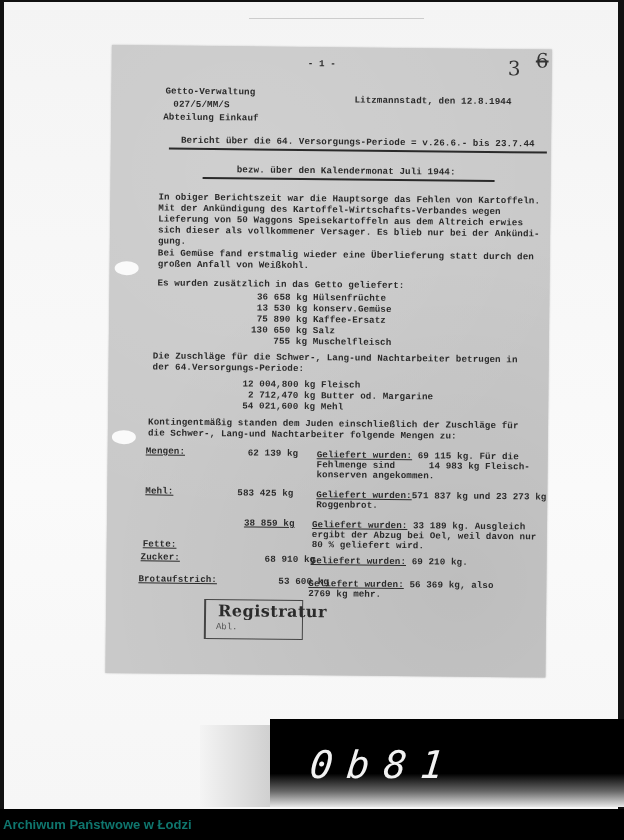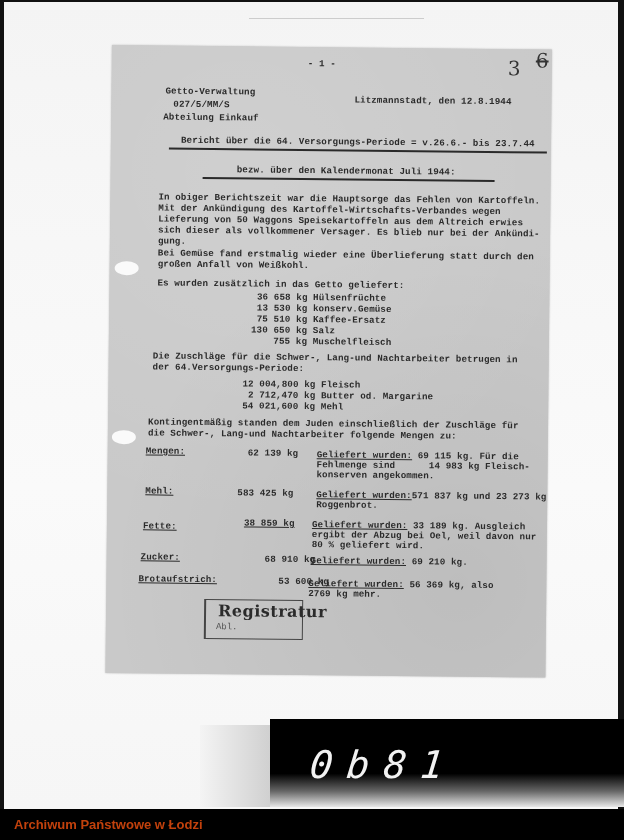--- a/index.html
+++ b/index.html
@@ -52,21 +52,21 @@
   .counter {
     position: absolute; left: 310px; top: 743px;
     font-family: "DejaVu Sans Mono", monospace; font-size: 38px;
     color: #f2f2f2; letter-spacing: 14px; font-style: italic; transform: skewX(-6deg);
     font-weight: normal;
   }
   .footer {
     position: absolute; left: 0; top: 809px; width: 624px; height: 31px; background: #000;
   }
   .footer span {
-    position: absolute; left: 14px; top: 8px; color: #c2410c;
+    position: absolute; left: 3px; top: 8px; color: #0f766e;
     font-family: "Liberation Sans", "DejaVu Sans", sans-serif; font-size: 13px; font-weight: bold;
   }
 </style>
 </head>
 <body>
 
 <div class="frame">
   <div class="frame-topline"></div>
 </div>
 
@@ -97,21 +97,21 @@
   </div>
   <div>
     <div class="t" style="left:48px; top:202px;">Bei Gemüse fand erstmalig wieder eine Überlieferung statt durch den</div>
     <div class="t" style="left:48px; top:213px;">großen Anfall von Weißkohl.</div>
   </div>
 
   <div class="t" style="left:48px; top:232px;">Es wurden zusätzlich in das Getto geliefert:</div>
   <div>
     <div class="t" style="left:142px; top:245px;"><span> 36 658</span> <span>kg</span> <span>Hülsenfrüchte</span></div>
     <div class="t" style="left:142px; top:256px;"><span> 13 530</span> <span>kg</span> <span>konserv.Gemüse</span></div>
-    <div class="t" style="left:142px; top:267px;"><span> 75 510</span> <span>kg</span> <span>Kaffee-Ersatz</span></div>
+    <div class="t" style="left:142px; top:267px;"><span> 75 890</span> <span>kg</span> <span>Kaffee-Ersatz</span></div>
     <div class="t" style="left:142px; top:278px;"><span>130 650</span> <span>kg</span> <span>Salz</span></div>
     <div class="t" style="left:142px; top:289px;"><span>    755</span> <span>kg</span> <span>Muschelfleisch</span></div>
   </div>
 
   <div class="t" style="left:44px; top:305px;">Die Zuschläge für die Schwer-, Lang-und Nachtarbeiter betrugen in</div>
   <div class="t" style="left:44px; top:316px;">der 64.Versorgungs-Periode:</div>
   <div>
     <div class="t" style="left:134px; top:332px;"><span>12 004,800</span> <span>kg</span> <span>Fleisch</span></div>
     <div class="t" style="left:134px; top:343px;"><span> 2 712,470</span> <span>kg</span> <span>Butter od. Margarine</span></div>
     <div class="t" style="left:134px; top:354px;"><span>54 021,600</span> <span>kg</span> <span>Mehl</span></div>
@@ -131,21 +131,21 @@
     </div>
 
     <div>
       <div class="t ul" style="left:38px; top:440px;">Mehl:</div>
       <div class="t" style="left:130px; top:441px;">583 425 kg</div>
       <div class="t" style="left:209px; top:442px;"><span class="ul">Geliefert wurden:</span><span>571 837 kg und 23 273 kg</span></div>
       <div class="t" style="left:209px; top:452px;">Roggenbrot.</div>
     </div>
 
     <div>
-      <div class="t ul" style="left:36px; top:475px;">Fette:</div>
+      <div class="t ul" style="left:36px; top:493px;">Fette:</div>
       <div class="t" style="left:137px; top:471px;text-decoration:underline;">38 859 kg</div>
       <div class="t" style="left:205px; top:472px;"><span class="ul">Geliefert wurden:</span><span> 33 189 kg. Ausgleich</span></div>
       <div class="t" style="left:205px; top:482px;">ergibt der Abzug bei Oel, weil davon nur</div>
       <div class="t" style="left:205px; top:492px;">80 % geliefert wird.</div>
     </div>
 
     <div>
       <div class="t ul" style="left:34px; top:506px;">Zucker:</div>
       <div class="t" style="left:134px; top:507px;padding-left:24px;">68 910 kg</div>
       <div class="t" style="left:204px; top:508px;"><span class="ul">Geliefert wurden:</span><span> 69 210 kg.</span></div>

